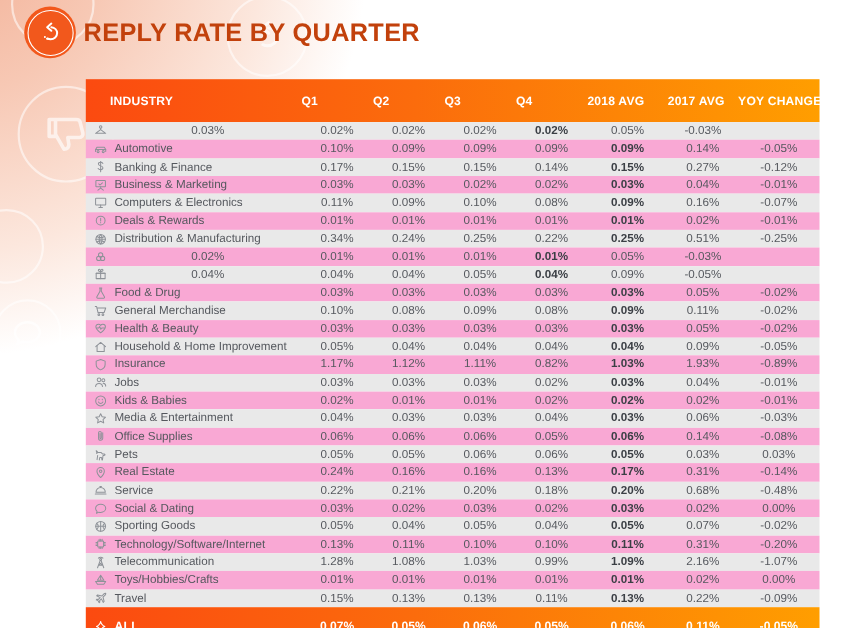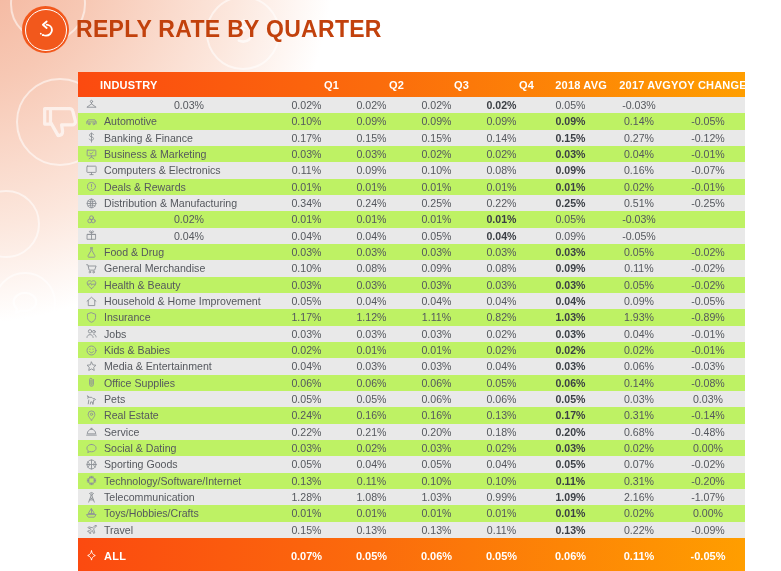--- a/index.html
+++ b/index.html
@@ -34,28 +34,28 @@
   }
 
   .report-table{
     position:absolute;left:78px;top:72px;width:667px;
   }
   .grid-row{
     display:grid;grid-template-columns:26px 170px 65px 65px 65px 65px 73px 64px 74px;
     align-items:center;
   }
   .t-head{
-    height:25px;background:linear-gradient(90deg,#fb4a10 0%,#fb6c0c 45%,#ff9e00 100%);
+    height:39px;background:linear-gradient(90deg,#fb4a10 0%,#fb6c0c 45%,#ff9e00 100%);
     color:#ffffff;font-size:11px;font-weight:600;letter-spacing:0.2px;
   }
-  .t-head .hcell{text-align:right;white-space:nowrap;}
+  .t-head .hcell{text-align:left;white-space:nowrap;}
   .t-head .hcell.industry{grid-column:1 / 3;text-align:left;padding-left:22px;font-weight:800;}
   .t-head .hcell.strong{font-weight:800;}
 
-  .trow{height:16.33px;font-size:10.6px;color:#55585e;background:#bef264;}
+  .trow{height:16.33px;font-size:10.6px;color:#55585e;background:#f9a8d4;}
   .trow.alt{background:#e9e9e9;}
   .trow .icon-cell{display:flex;align-items:center;justify-content:center;color:#8e9298;}
   .trow .icon-cell svg{width:13px;height:13px;display:block;}
   .trow .label{white-space:nowrap;overflow:hidden;}
   .trow .val{text-align:center;white-space:nowrap;}
   .trow .val.strong{font-weight:700;color:#3b3f45;}
 
   .t-foot{
     height:36px;background:linear-gradient(90deg,#fb4a10 0%,#fb6c0c 45%,#ff9e00 100%);
     color:#ffffff;font-size:11px;font-weight:700;

